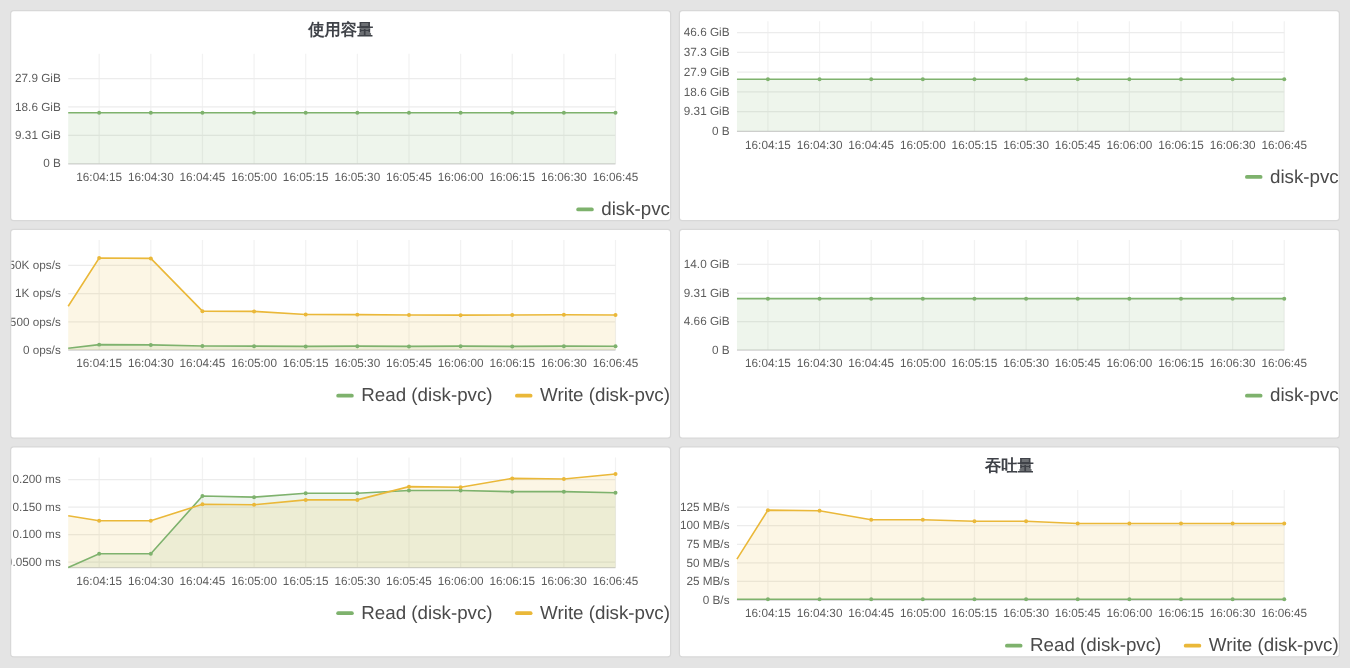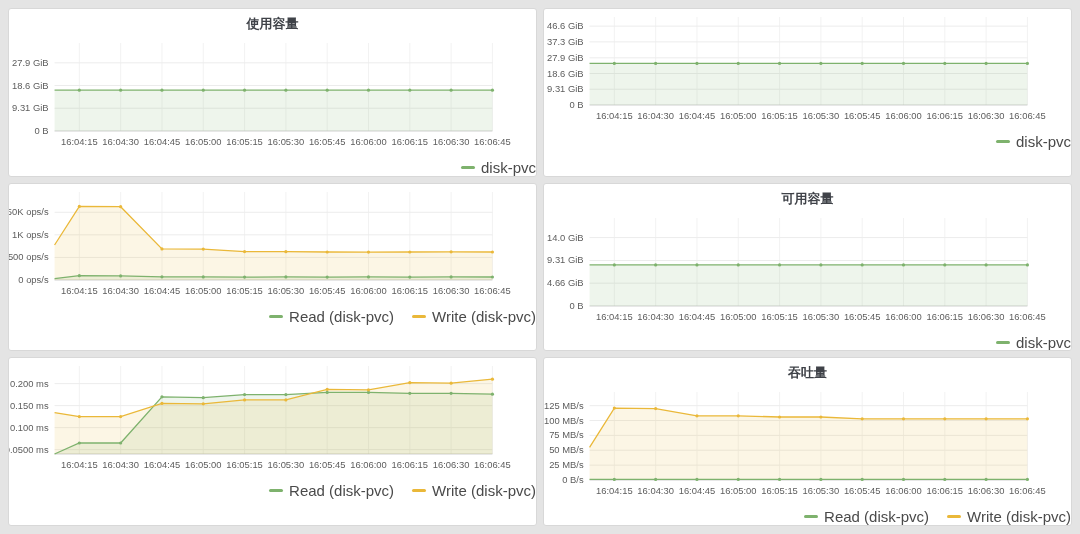--- a/index.html
+++ b/index.html
@@ -239,21 +239,20 @@
           <span>Read (disk-pvc)</span>
         </div>
         <div class="legend-item">
           <span class="legend-marker" style="background: rgb(234, 184, 57);"></span>
           <span>Write (disk-pvc)</span>
         </div>
       </div>
   </div>
 
   <div class="panel">
-    <div class="panel-title">可用容量</div>
     <svg class="chart" viewBox="0 0 532 124" preserveAspectRatio="none">
         <line x1="71.01886792452831" y1="8" x2="71.01886792452831" y2="96" stroke="#f2f2f2" stroke-width="1"></line>
         <line x1="112.71698113207547" y1="8" x2="112.71698113207547" y2="96" stroke="#f2f2f2" stroke-width="1"></line>
         <line x1="154.41509433962264" y1="8" x2="154.41509433962264" y2="96" stroke="#f2f2f2" stroke-width="1"></line>
         <line x1="196.1132075471698" y1="8" x2="196.1132075471698" y2="96" stroke="#f2f2f2" stroke-width="1"></line>
         <line x1="237.81132075471697" y1="8" x2="237.81132075471697" y2="96" stroke="#f2f2f2" stroke-width="1"></line>
         <line x1="279.50943396226415" y1="8" x2="279.50943396226415" y2="96" stroke="#f2f2f2" stroke-width="1"></line>
         <line x1="321.20754716981133" y1="8" x2="321.20754716981133" y2="96" stroke="#f2f2f2" stroke-width="1"></line>
         <line x1="362.90566037735846" y1="8" x2="362.90566037735846" y2="96" stroke="#f2f2f2" stroke-width="1"></line>
         <line x1="404.6037735849057" y1="8" x2="404.6037735849057" y2="96" stroke="#f2f2f2" stroke-width="1"></line>

